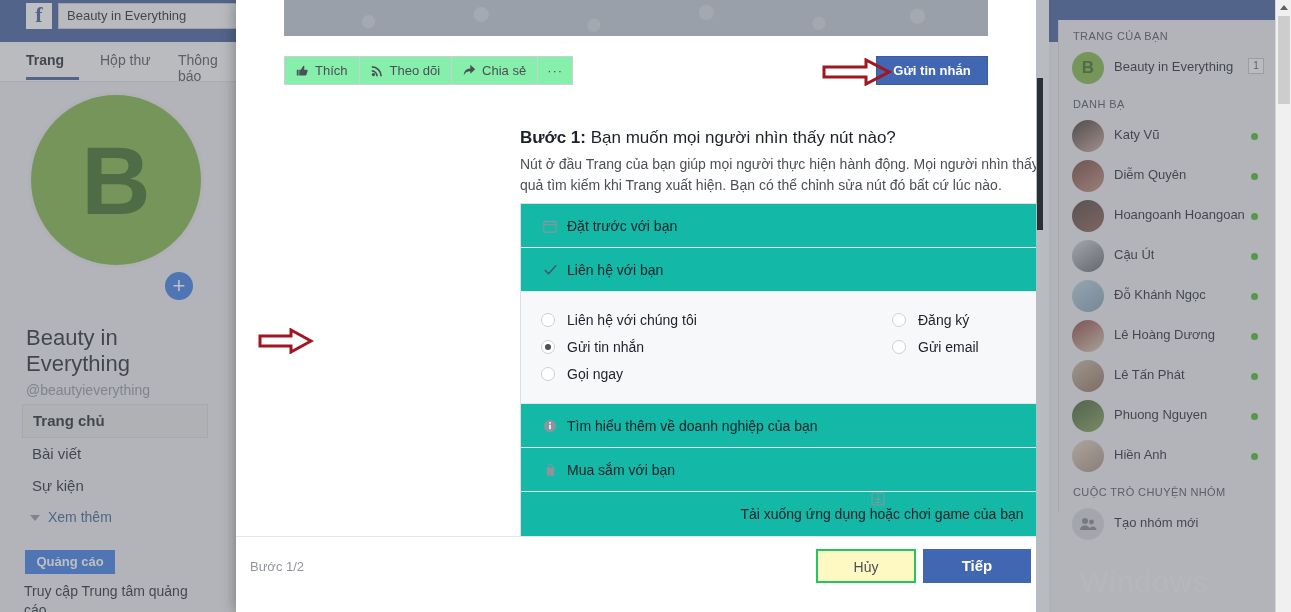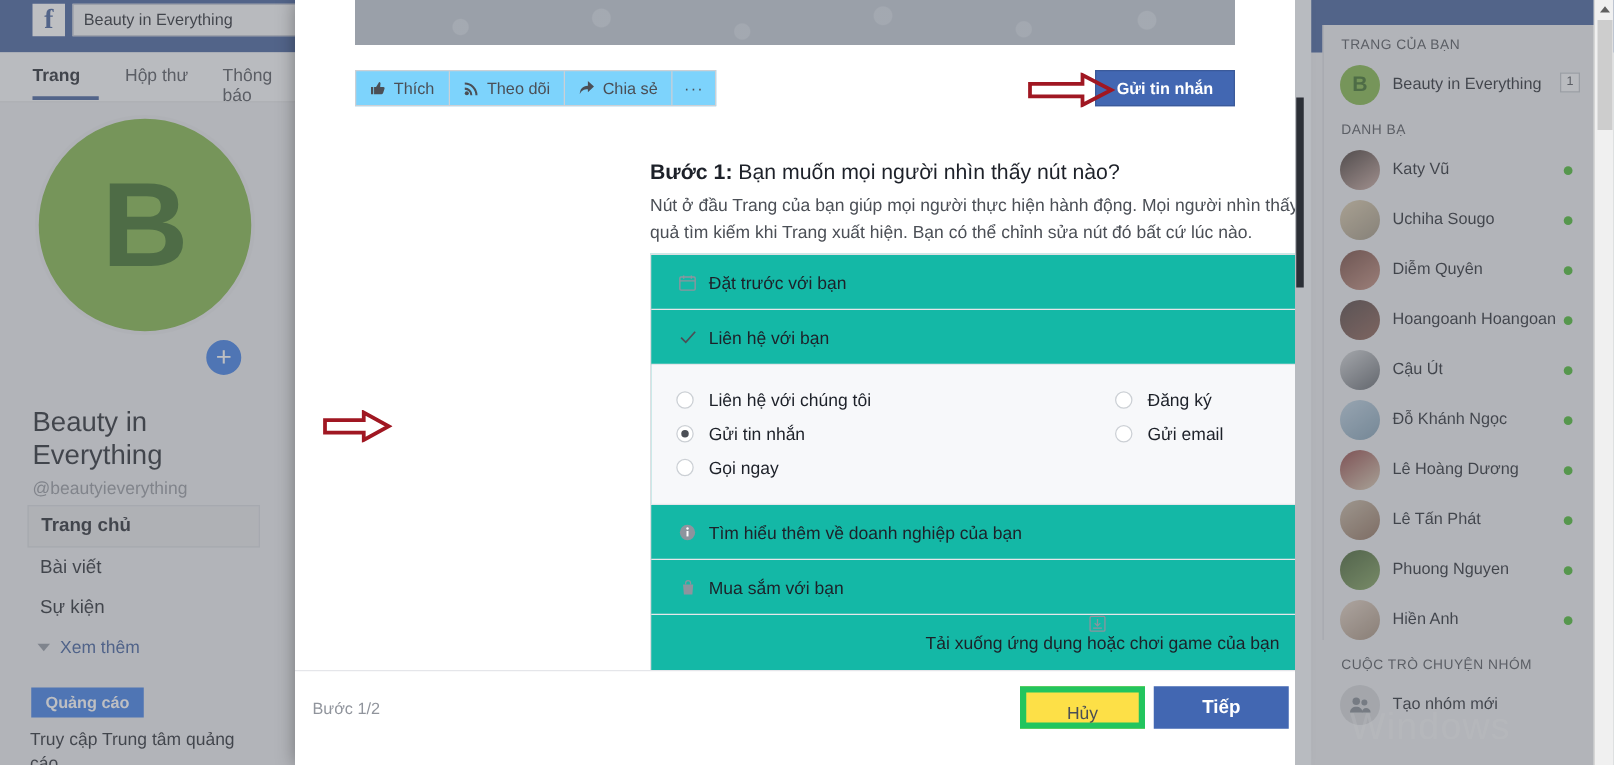--- a/index.html
+++ b/index.html
@@ -151,21 +151,21 @@
       radial-gradient(circle at 60% 35%, rgba(255,255,255,.09) 0 7px, transparent 8px),
       radial-gradient(circle at 76% 65%, rgba(255,255,255,.09) 0 6px, transparent 7px),
       radial-gradient(circle at 90% 45%, rgba(255,255,255,.10) 0 7px, transparent 8px);
   }
 
   .action-bar {
     position: absolute; left: 48px; top: 56px; width: 704px; height: 32px;
   }
   .pill-group {
     position: absolute; left: 0; top: 0; height: 29px;
-    display: flex; border: 1px solid #ccd0d5; background: #7dd3fc;
+    display: flex; border: 1px solid #ccd0d5; background: #86efac;
   }
   .pill {
     display: flex; align-items: center; gap: 6px;
     padding: 0 11px; font-size: 13px; color: #4b4f56;
     border-right: 1px solid #ccd0d5; height: 27px;
   }
   .pill:last-child { border-right: none; padding: 0 9px; }
   .pill svg { display: block; }
   .msg-btn {
     position: absolute; right: 0; top: 0; width: 112px; height: 29px;
@@ -221,21 +221,21 @@
 
   .modal-footer {
     position: absolute; left: 0; bottom: 0; width: 800px; height: 76px;
     border-top: 1px solid #e5e6ea; background: #fff;
   }
   .step-count {
     position: absolute; left: 14px; top: 22px; font-size: 13px; color: #90949c;
   }
   .btn-cancel {
     position: absolute; right: 120px; top: 12px; width: 100px; height: 34px;
-    border: 5px solid #22c55e; background: #fde047;
+    border: 2px solid #22c55e; background: #fef9c3;
     font-size: 14px; color: #4b4f56; text-align: center; line-height: 32px;
   }
   .btn-next {
     position: absolute; right: 5px; top: 12px; width: 108px; height: 34px;
     background: #4267b2; color: #fff; font-size: 15px; font-weight: bold;
     text-align: center; line-height: 34px;
   }
 
   
   .modal-scroll-track {
@@ -320,25 +320,20 @@
         <div class="chat-av page">B</div>
         <div class="chat-name">Beauty in Everything</div>
         <div class="chat-badge">1</div>
       </div>
 
       <div class="chat-head">DANH BẠ</div>
       <div id="contact-list">
           <div class="chat-row">
             <div class="chat-av" style="background: linear-gradient(145deg, rgb(58, 47, 43) 0%, rgb(201, 169, 160) 100%);"></div>
             <div class="chat-name">Katy Vũ</div>
-            <div class="chat-dot"></div>
-          </div>
-          <div class="chat-row">
-            <div class="chat-av" style="background: linear-gradient(145deg, rgb(216, 200, 168) 0%, rgb(154, 143, 122) 100%);"></div>
-            <div class="chat-name">Uchiha Sougo</div>
             <div class="chat-dot"></div>
           </div>
           <div class="chat-row">
             <div class="chat-av" style="background: linear-gradient(145deg, rgb(109, 64, 54) 0%, rgb(192, 138, 122) 100%);"></div>
             <div class="chat-name">Diễm Quyên</div>
             <div class="chat-dot"></div>
           </div>
           <div class="chat-row">
             <div class="chat-av" style="background: linear-gradient(145deg, rgb(74, 59, 58) 0%, rgb(138, 92, 78) 100%);"></div>
             <div class="chat-name">Hoangoanh Hoangoanh</div>

